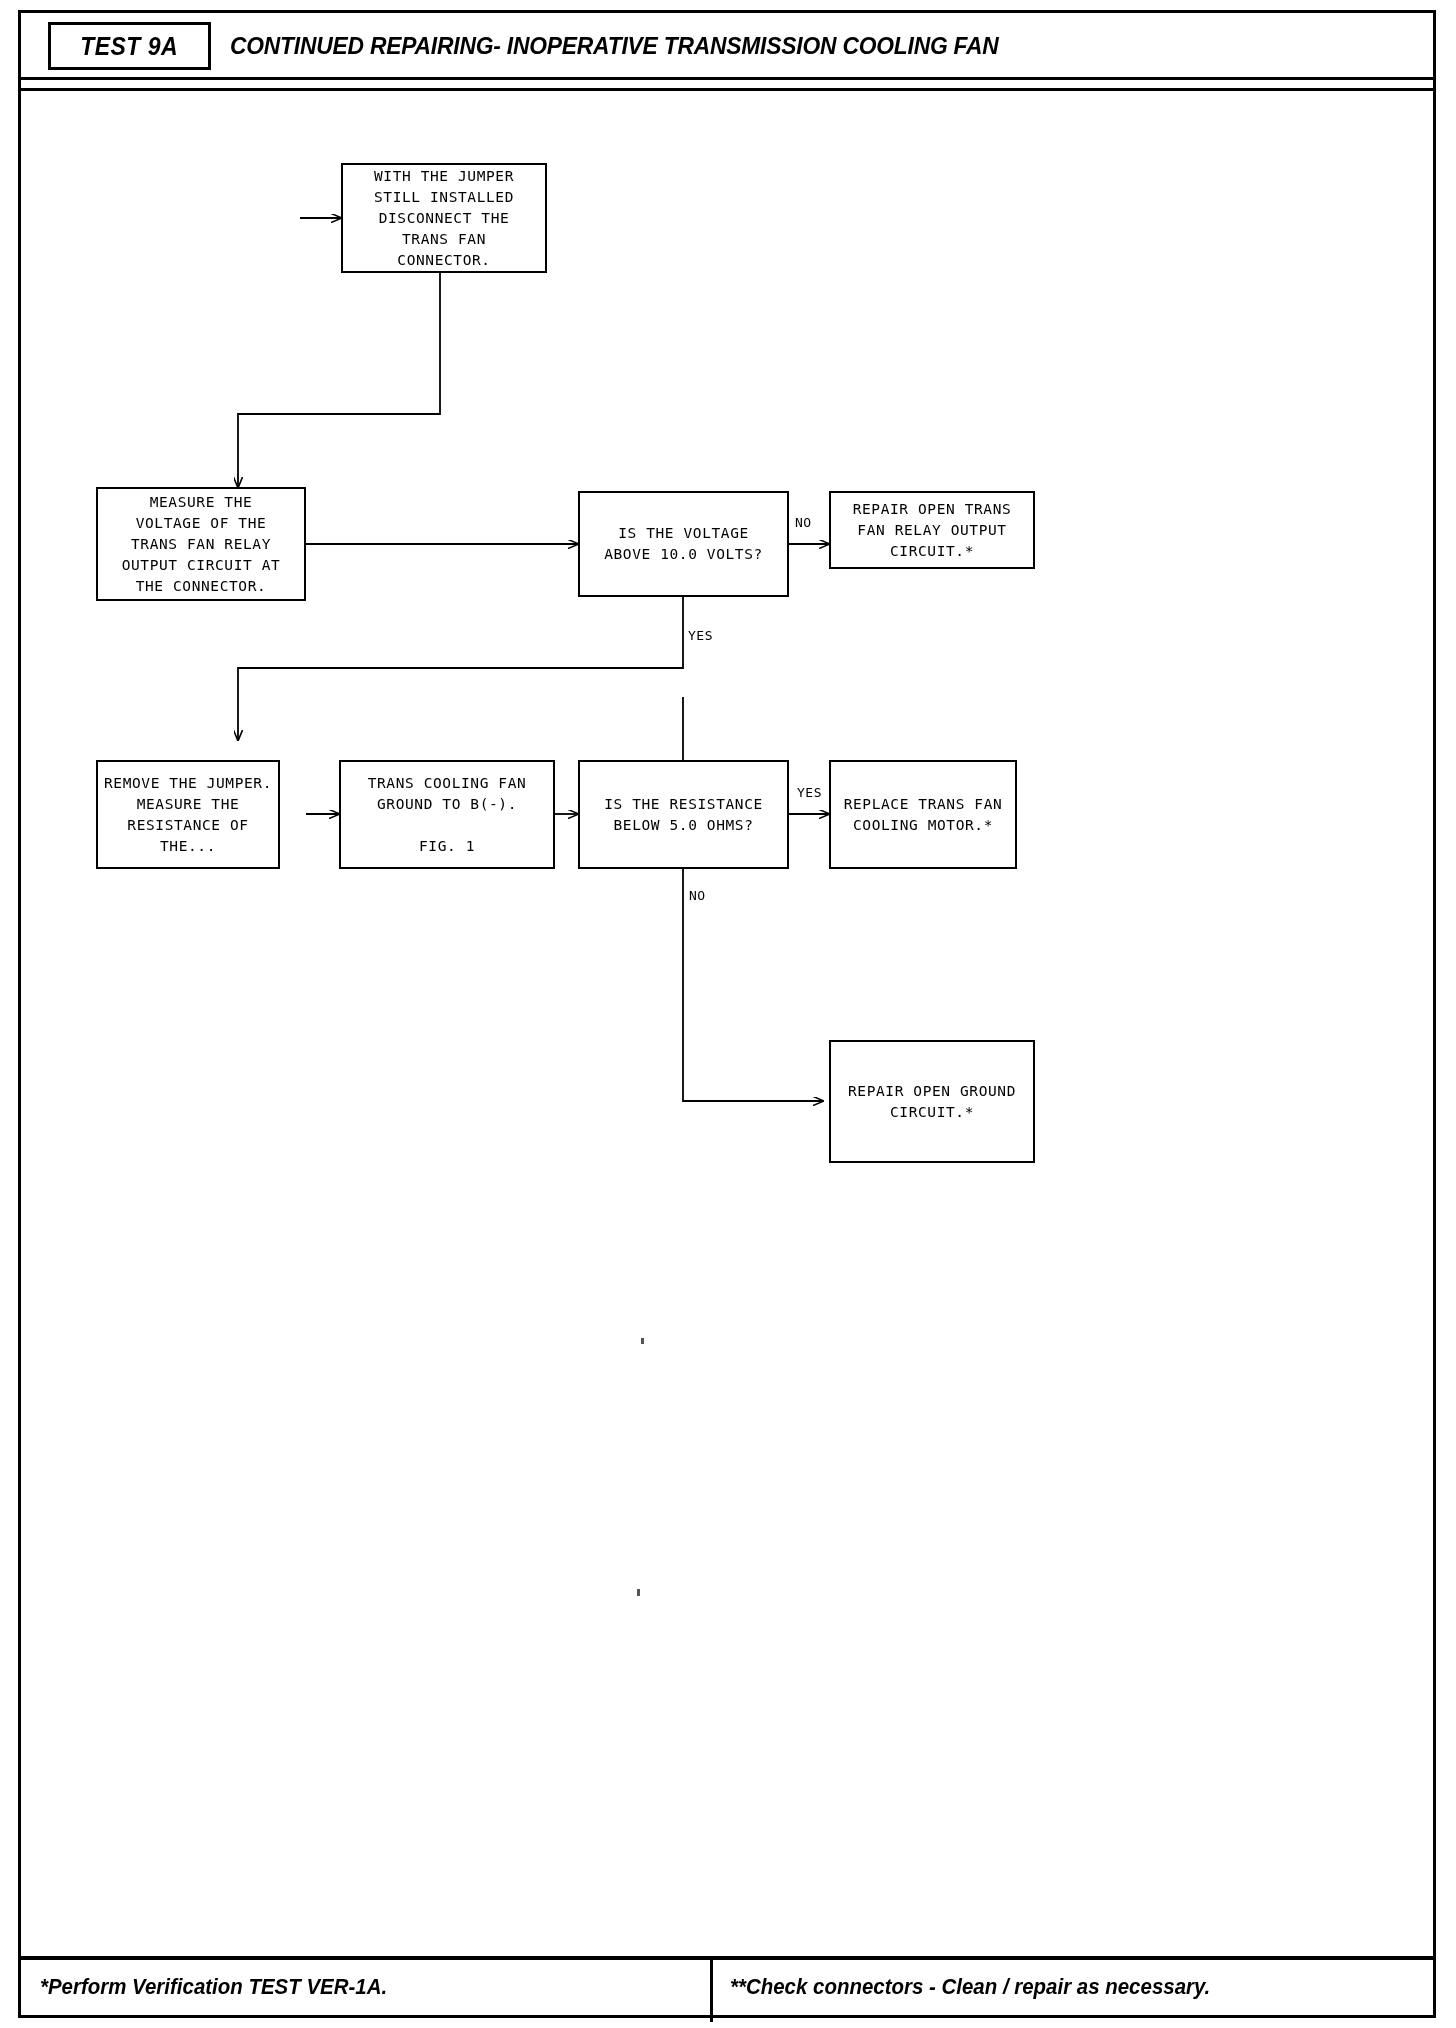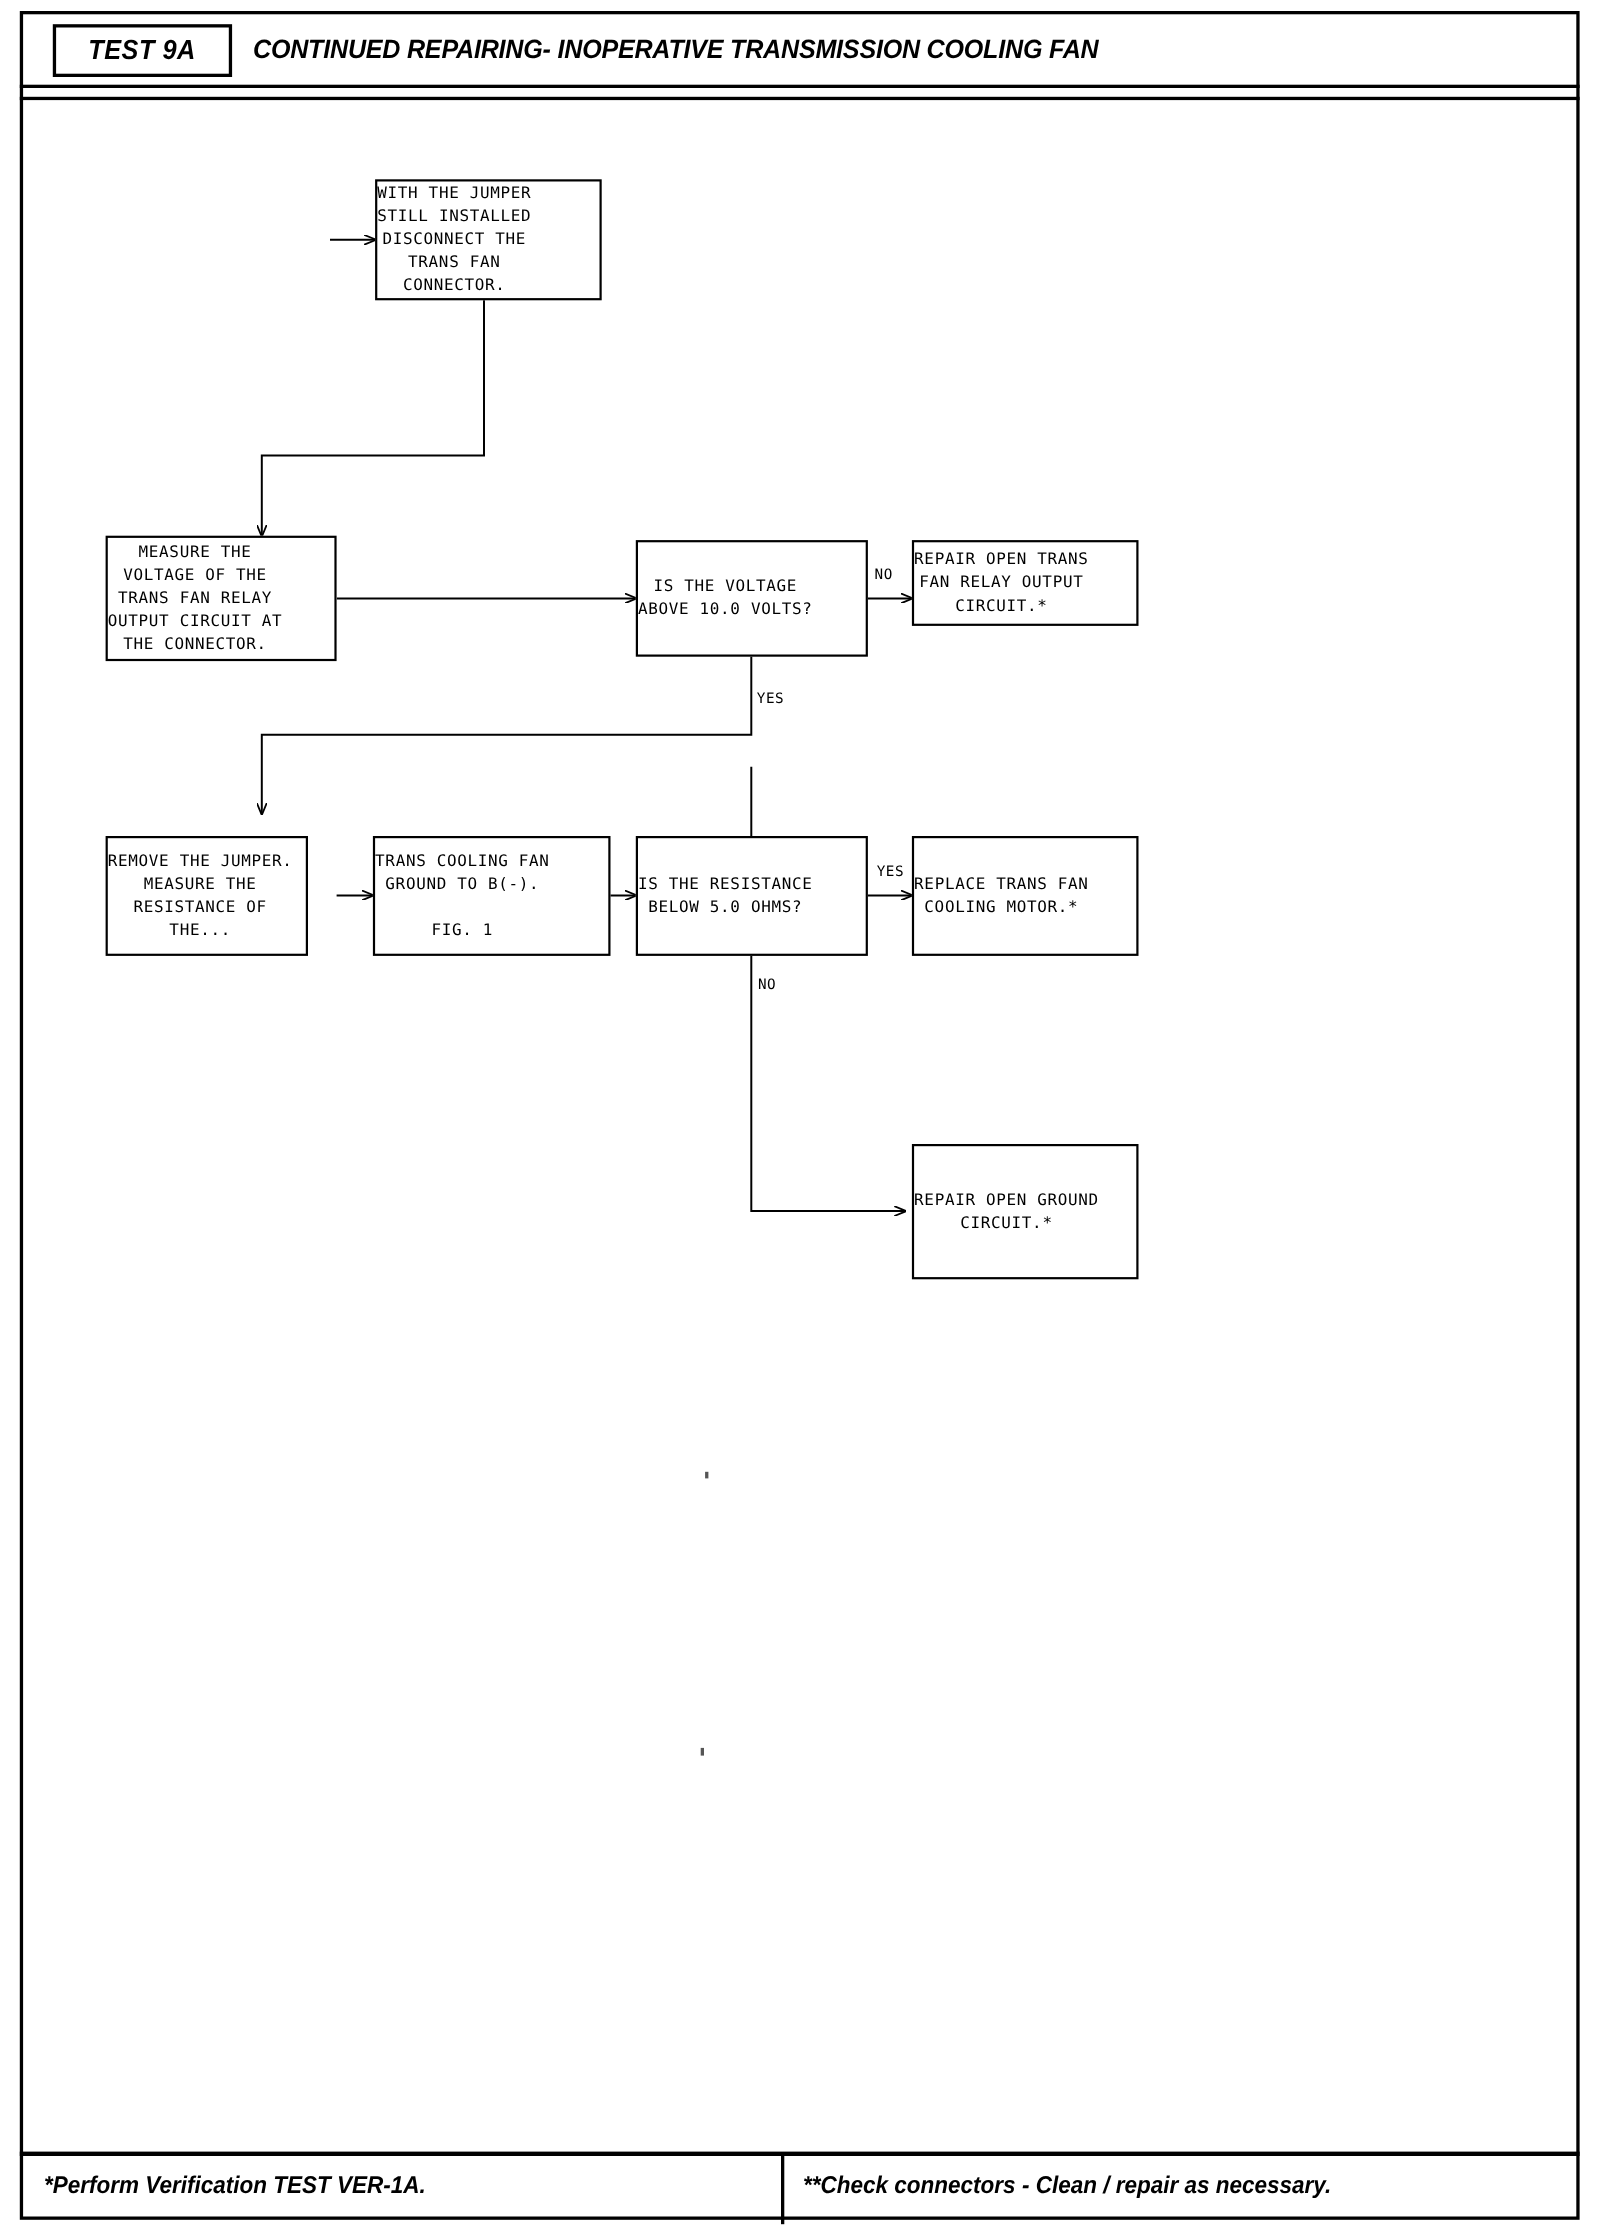--- a/index.html
+++ b/index.html
@@ -95,20 +95,21 @@
   }
   .canvas svg { display: block; }
 
   
   .node {
     position: absolute;
     box-sizing: border-box;
     background: #ffffff;
     display: flex;
     align-items: center;
+    justify-content: center;
     text-align: center;
   }
   .node.box {
     border: 2px solid #000;
   }
   .node .txt {
     font-family: "DejaVu Sans Mono", "Liberation Mono", monospace;
     font-size: 14.5px;
     line-height: 21px;
     letter-spacing: 0.6px;
@@ -270,21 +271,21 @@
 GROUND TO B(-).
 
 FIG. 1</div>
   </div>
 
   <div class="node box" style="left:578px; top:760px; width:211px; height:109px;">
     <div class="txt">IS THE RESISTANCE
 BELOW 5.0 OHMS?</div>
   </div>
 
-  <div class="node box" style="left:829px; top:760px; width:206px; height:109px;">
+  <div class="node box" style="left:829px; top:760px; width:188px; height:109px;">
     <div class="txt">REPLACE TRANS FAN
 COOLING MOTOR.*</div>
   </div>
 
   <div class="node box" style="left:829px; top:1040px; width:206px; height:123px;">
     <div class="txt">REPAIR OPEN GROUND
 CIRCUIT.*</div>
   </div>
 
   <div class="branch-label" style="left:795px; top:515px;">NO</div>

